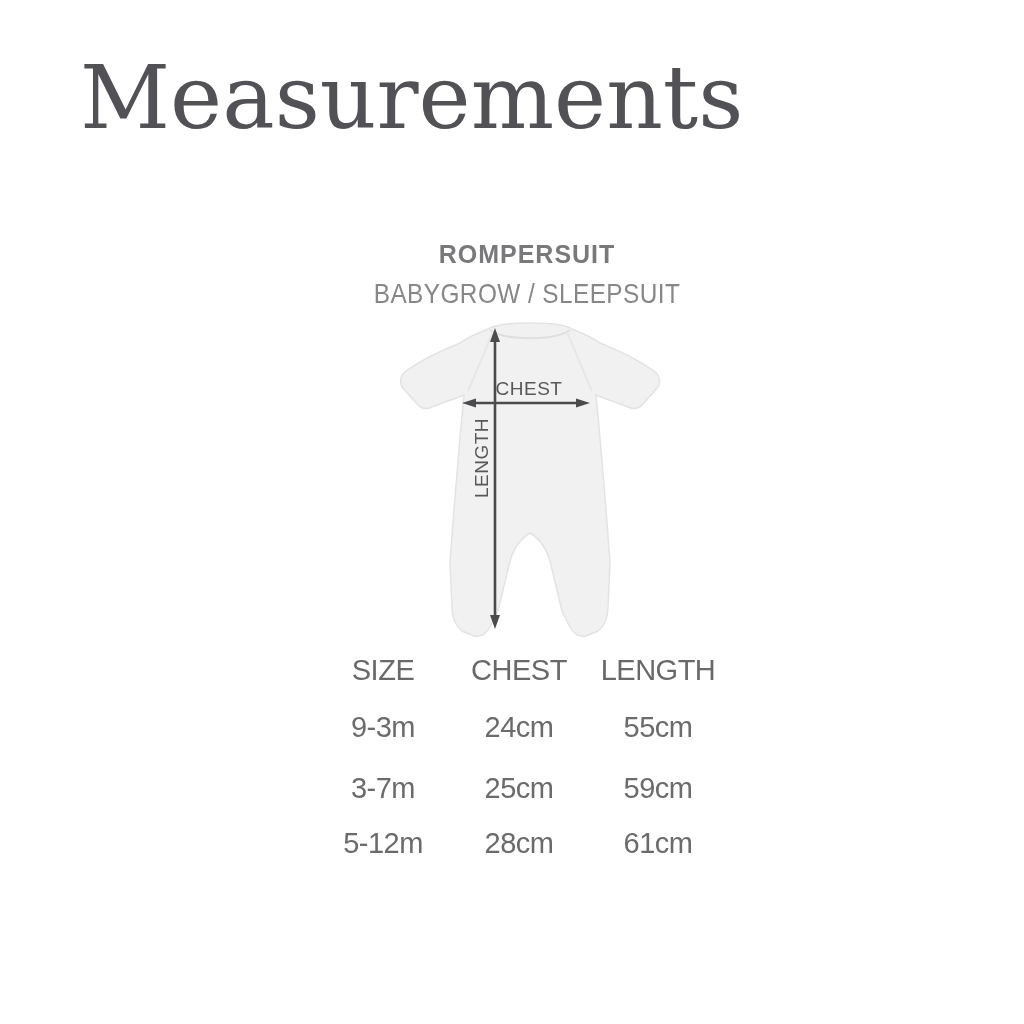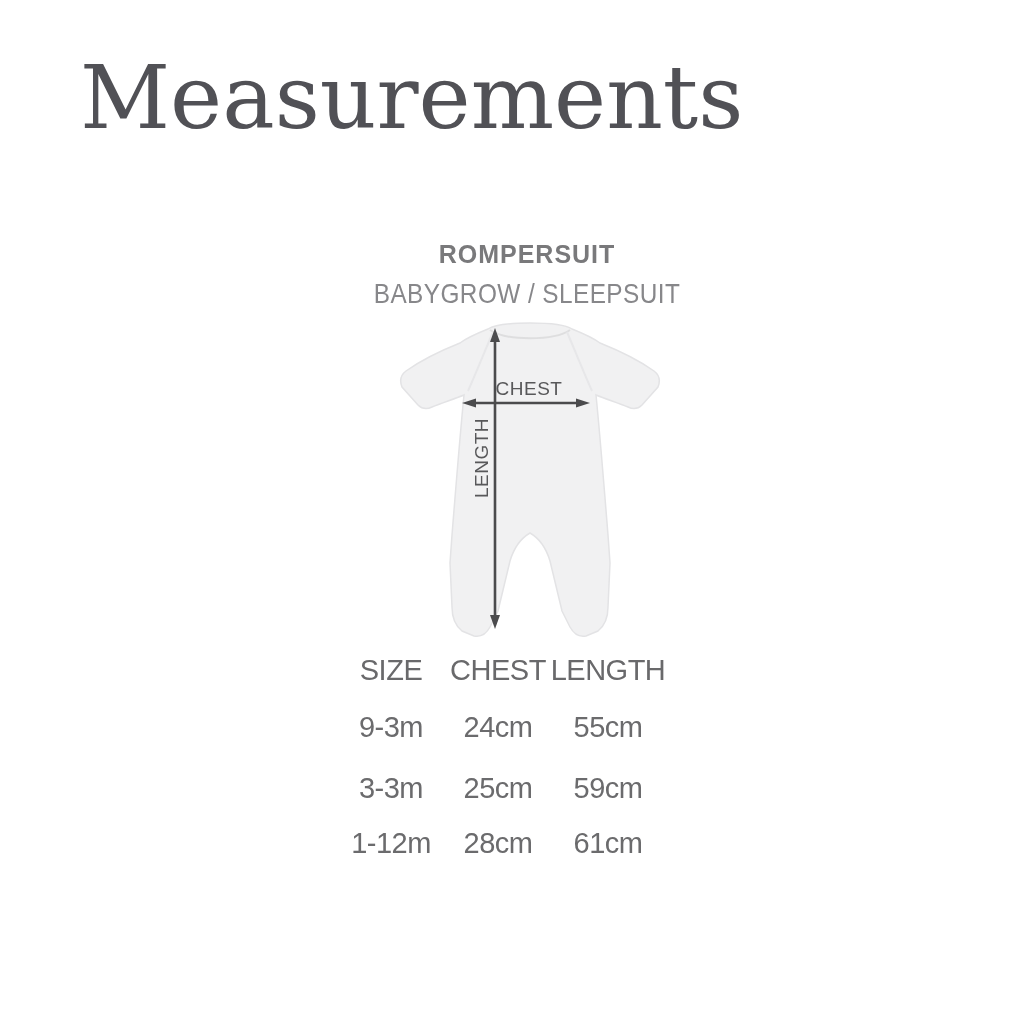--- a/index.html
+++ b/index.html
@@ -19,24 +19,24 @@
   .product-subtitle {
     position:absolute; top:279px; left:27px; width:1000px;
     text-align:center; font-size:28px; font-weight:400;
     letter-spacing:0.5px; color:#87878a; line-height:30px;
     transform:scaleX(0.87);
   }
   .diagram {
     position:absolute; top:315px; left:390px; width:280px; height:330px;
   }
   .trow {
-    position:absolute; left:336px; width:340px;
+    position:absolute; left:328px; width:340px;
     display:grid; grid-template-columns:110px 104px 116px;
     font-size:29px; letter-spacing:-0.5px; line-height:34px;
-    color:#6b6b6d; text-align:center;
+    color:#6b6b6d; text-align:center;gap:29px;
   }
   .trow.header { top:653px; color:#69696b; }
   .trow.r1 { top:710px; }
   .trow.r2 { top:771px; }
   .trow.r3 { top:826px; }
   .cell { text-align:center; }
 </style>
 </head>
 <body>
 
@@ -108,22 +108,22 @@
   <div class="cell">LENGTH</div>
 </div>
 
 <div class="trow r1">
   <div class="cell">9-3m</div>
   <div class="cell">24cm</div>
   <div class="cell">55cm</div>
 </div>
 
 <div class="trow r2">
-  <div class="cell">3-3m</div>
+  <div class="cell">3-7m</div>
   <div class="cell">25cm</div>
   <div class="cell">59cm</div>
 </div>
 
 <div class="trow r3">
-  <div class="cell">1-12m</div>
+  <div class="cell">5-12m</div>
   <div class="cell">28cm</div>
   <div class="cell">61cm</div>
 </div>
 
 </body></html>

